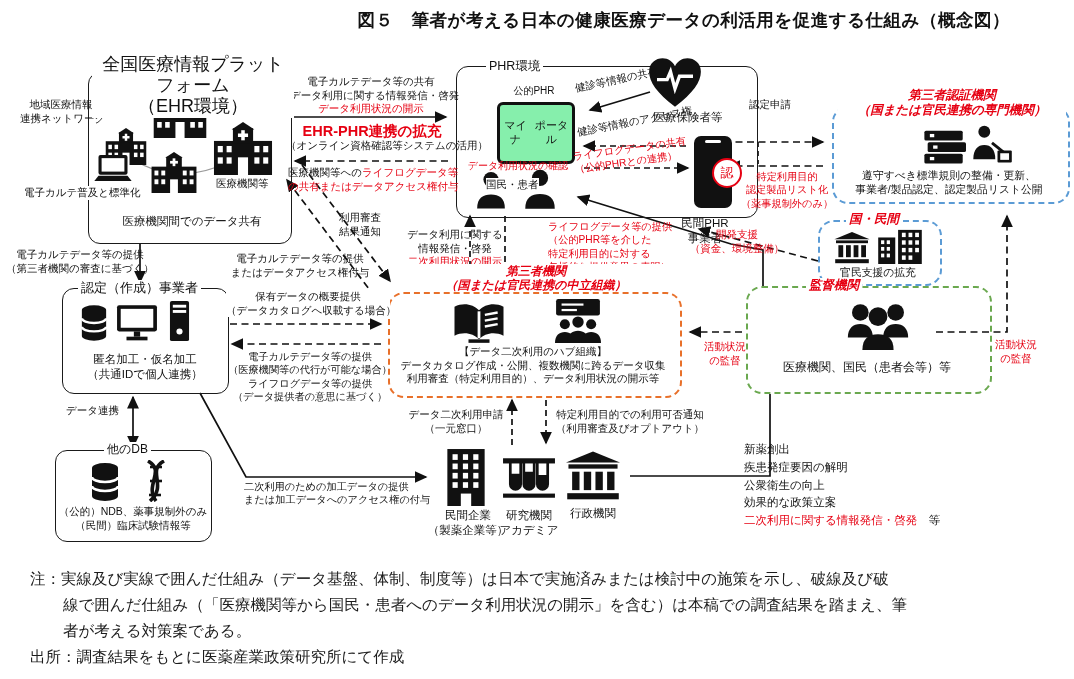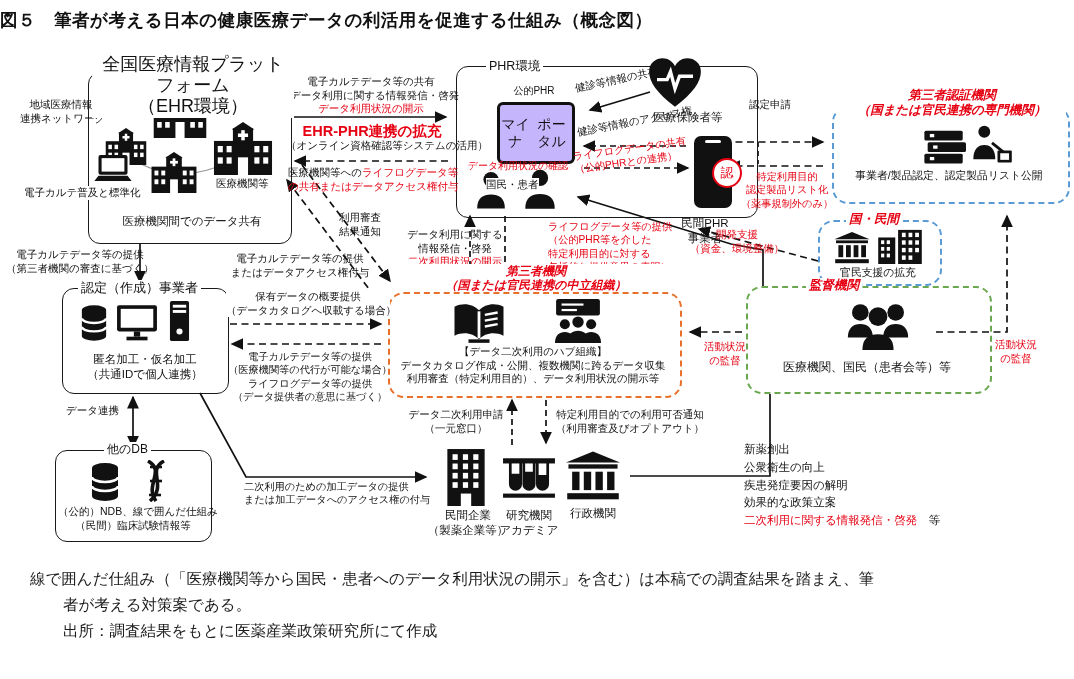--- a/index.html
+++ b/index.html
@@ -1,32 +1,32 @@
 <!DOCTYPE html>
 <html style="--red: #e60012; --blue: #5b9bd5; --green: #6aa84f; --orange: #e8702a;"><head>
 <meta charset="utf-8">
 <style>
   html,body{margin:0;padding:0;background:#fff;}
   .stage{position:relative;width:1074px;height:679px;background:#fff;overflow:hidden;
          font-family:"Liberation Sans","DejaVu Sans",sans-serif;color:#111;}
-  .fig-title{position:absolute;left:0;top:8px;width:1010px;text-align:left;
+  .fig-title{position:absolute;left:0;top:8px;width:1010px;text-align:right;
              font-size:17.5px;font-weight:bold;letter-spacing:.5px;}
   svg.lines{position:absolute;left:0;top:0;z-index:1;}
   .sbox{position:absolute;border:1.6px solid #1a1a1a;border-radius:12px;z-index:2;background:transparent;}
   .dbox{position:absolute;border:2px dashed;border-radius:16px;z-index:2;}
   .btitle{position:absolute;z-index:5;text-align:center;background:#fff;line-height:1.18;padding:0 3px;}
   .fl{position:absolute;z-index:4;font-size:10.5px;line-height:1.3;text-align:center;white-space:nowrap;}
   .fl.lt{text-align:left;}
   .red{color:var(--red);}
   .bold{font-weight:bold;font-style:italic;}
   .wbg{background:#fff;}
   .big-red{font-size:14.5px;font-weight:bold;color:var(--red);}
   .ic{position:absolute;z-index:3;}
-  .tablet{position:absolute;z-index:3;border:3px solid #111;border-radius:6px;background:#c4b5fd;
-          display:flex;align-items:center;justify-content:center;font-size:14px;line-height:1.25;text-align:center;}
+  .tablet{position:absolute;z-index:3;border:3px solid #111;border-radius:6px;background:#86efac;
+          display:flex;align-items:center;justify-content:center;font-size:11px;line-height:1.25;text-align:center;}
   .phone{position:absolute;z-index:3;background:#111;border-radius:7px;}
   .phone:before{content:"";position:absolute;left:30%;top:4px;width:40%;height:3px;background:#fff;border-radius:2px;}
   .badge{position:absolute;z-index:4;width:26px;height:26px;border:2px solid var(--red);border-radius:50%;
          color:var(--red);background:#fff;font-size:13px;display:flex;align-items:center;justify-content:center;}
   .note{position:absolute;left:30px;top:566px;width:1030px;z-index:4;
         font-family:"Liberation Serif","DejaVu Serif",serif;font-size:15.5px;line-height:26px;color:#1c1c1c;}
   .note div:nth-child(2),.note div:nth-child(3){padding-left:33px;}
 </style>
 </head>
 <body>
@@ -324,20 +324,21 @@
       <div>第三者認証機関</div>
       <div>（国または官民連携の専門機関）</div>
     </div>
   <svg class="ic" style="left:920px;top:126px" width="46" height="40">
       <use href="#i-books"></use>
     </svg>
   <svg class="ic" style="left:970px;top:124px" width="44" height="42">
       <use href="#i-teacher"></use>
     </svg>
   <div class="fl" style="left:836px;top:168px;width:226px;font-size:10.8px">
+      <div>遵守すべき標準規則の整備・更新、</div>
       <div>事業者/製品認定、認定製品リスト公開</div>
     </div>
 
   <div class="dbox" style="left:818px;top:220px;width:120px;height:62px;border-color:var(--blue)"></div>
   <div class="btitle red bold" style="left:846px;top:212px;font-size:12.5px">
       <div>国・民間</div>
     </div>
   <svg class="ic" style="left:834px;top:232px" width="36" height="32">
       <use href="#i-bank"></use>
     </svg>
@@ -398,21 +399,21 @@
   <div class="btitle" style="left:104px;top:442px;font-size:12px">
       <div>他のDB</div>
     </div>
   <svg class="ic" style="left:90px;top:462px" width="30" height="40">
       <use href="#i-db"></use>
     </svg>
   <svg class="ic" style="left:142px;top:460px" width="28" height="42">
       <use href="#i-dna"></use>
     </svg>
   <div class="fl" style="left:58px;top:505px;width:150px;font-size:10.5px">
-      <div>（公的）NDB、線で囲んだ仕組み</div>
+      <div>（公的）NDB、薬事規制外のみ</div>
       <div>（民間）臨床試験情報等</div>
     </div>
 
   <svg class="ic" style="left:443px;top:448px" width="46" height="58">
       <use href="#i-office"></use>
     </svg>
   <div class="fl" style="left:420px;top:508px;width:96px;font-size:11.5px">
       <div>民間企業</div>
       <div>（製薬企業等）</div>
     </div>
@@ -424,22 +425,22 @@
       <div>アカデミア</div>
     </div>
   <svg class="ic" style="left:566px;top:450px" width="54" height="52">
       <use href="#i-bank"></use>
     </svg>
   <div class="fl" style="left:558px;top:506px;width:70px;font-size:11.5px">
       <div>行政機関</div>
     </div>
   <div class="fl lt" style="left:744px;top:441px;font-size:11.5px;line-height:1.55">
       <div>新薬創出</div>
+      <div>疾患発症要因の解明</div>
       <div>公衆衛生の向上</div>
-      <div>疾患発症要因の解明</div>
       <div>効果的な政策立案</div>
       <div><span class="red">二次利用に関する情報発信・啓発</span><span>　等</span></div>
     </div>
 
   <div class="fl" style="left:290px;top:75px;width:162px">
       <div>電子カルテデータ等の共有</div>
       <div>データ利用に関する情報発信・啓発</div>
       <div><span class="red">データ利用状況の開示</span></div>
     </div>
   <div class="fl big-red" style="left:294px;top:122px;width:156px">
@@ -525,18 +526,19 @@
   <div class="fl" style="left:548px;top:408px;width:164px">
       <div>特定利用目的での利用可否通知</div>
       <div>（利用審査及びオプトアウト）</div>
     </div>
   <div class="fl" style="left:400px;top:408px;width:112px">
       <div>データ二次利用申請</div>
       <div>（一元窓口）</div>
     </div>
 
   <div class="note">
+      <div>注：実線及び実線で囲んだ仕組み（データ基盤、体制、制度等）は日本で実施済みまたは検討中の施策を示し、破線及び破</div>
       <div>線で囲んだ仕組み（「医療機関等から国民・患者へのデータ利用状況の開示」を含む）は本稿での調査結果を踏まえ、筆</div>
       <div>者が考える対策案である。</div>
       <div>出所：調査結果をもとに医薬産業政策研究所にて作成</div>
     </div>
 
 </div>
 
 </body></html>

